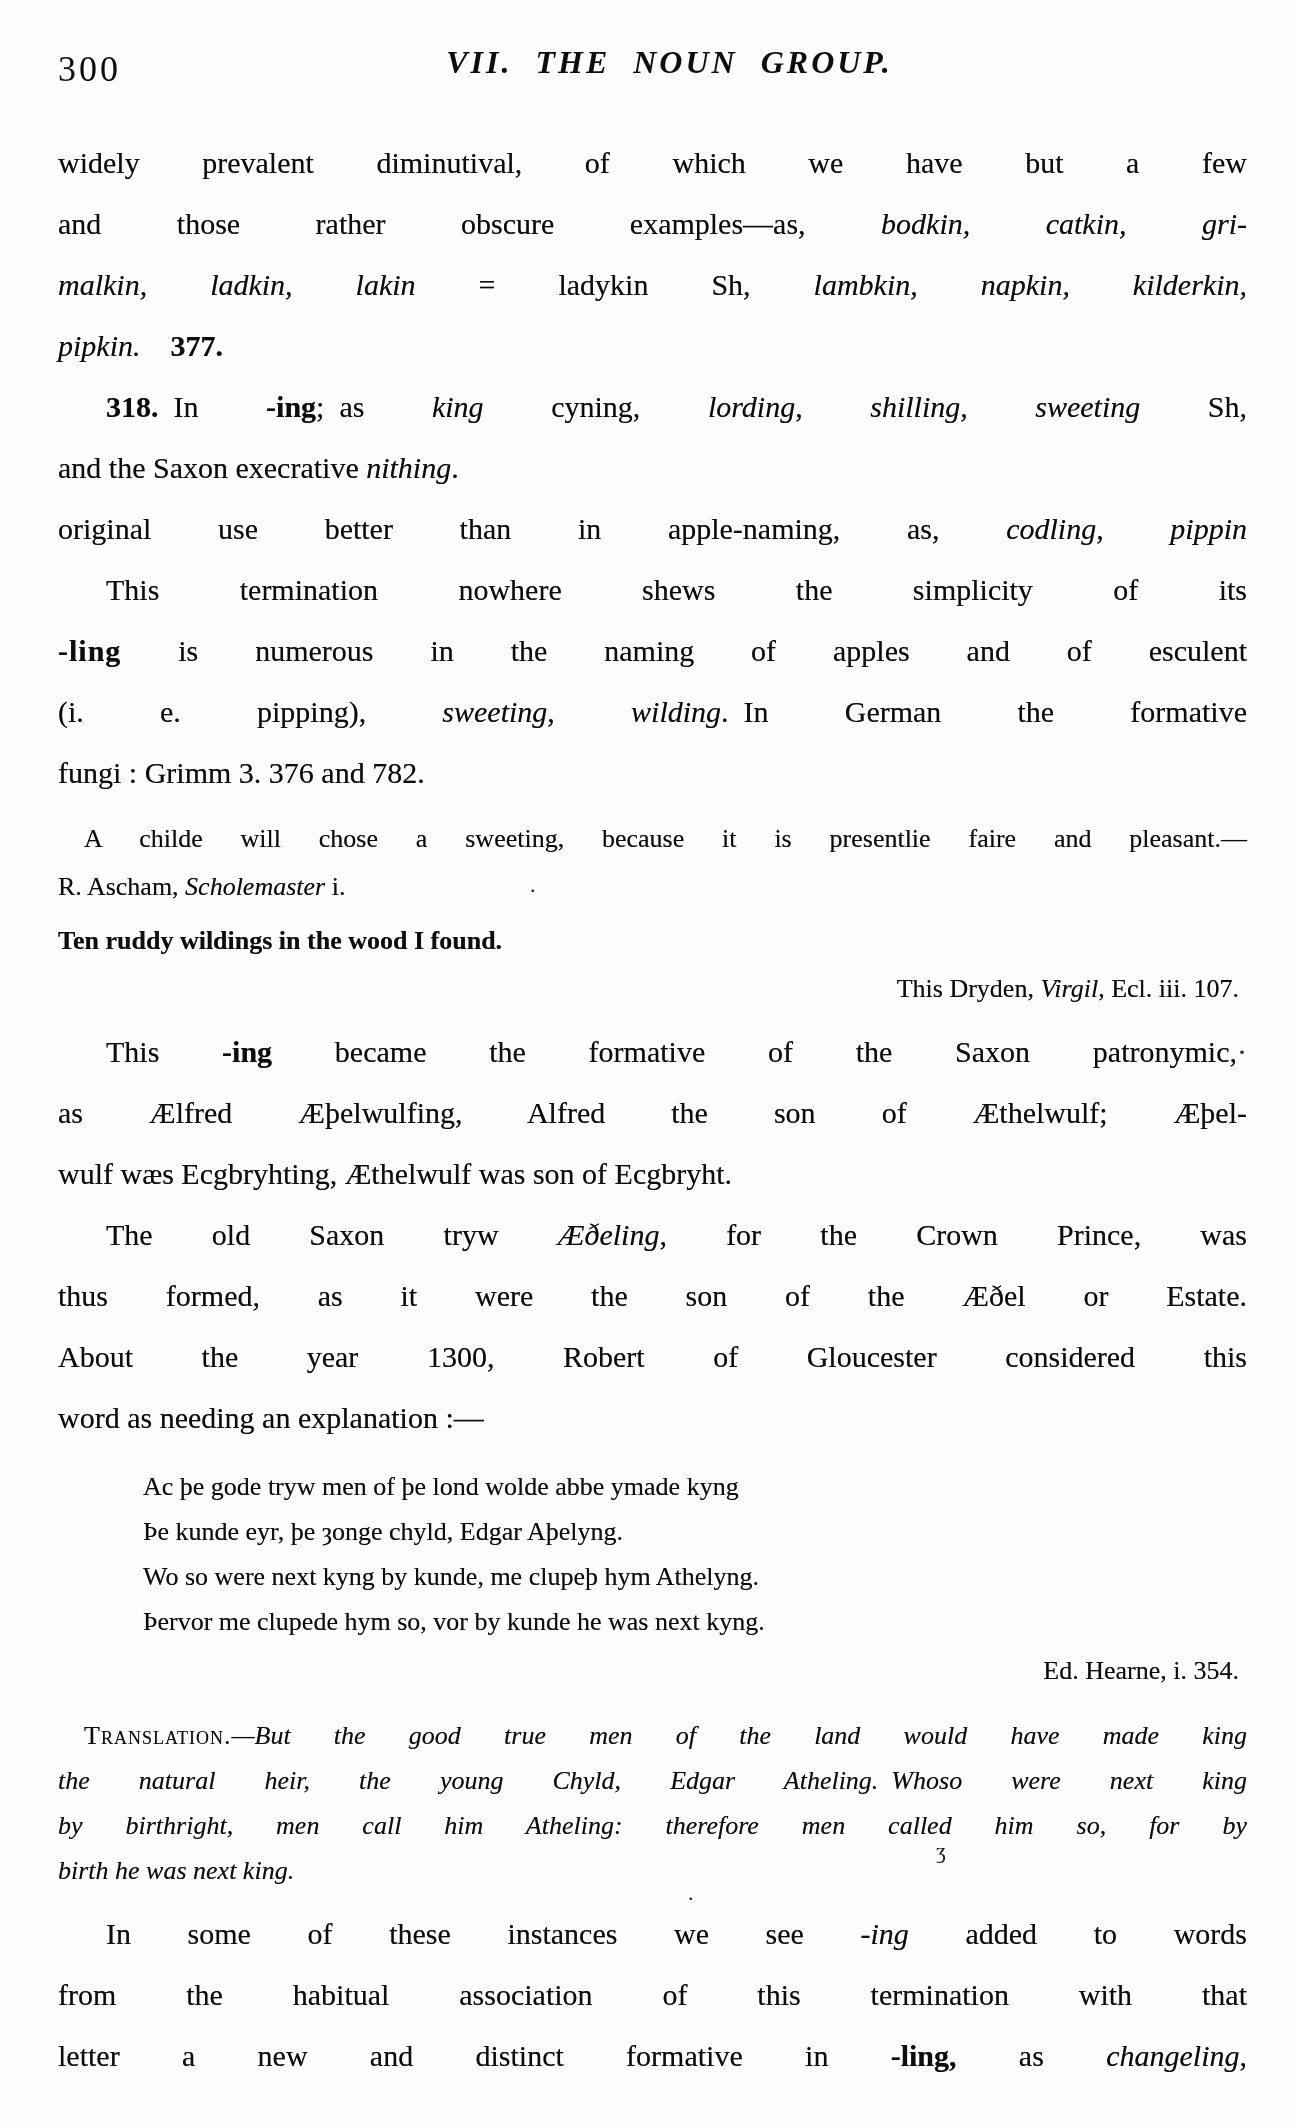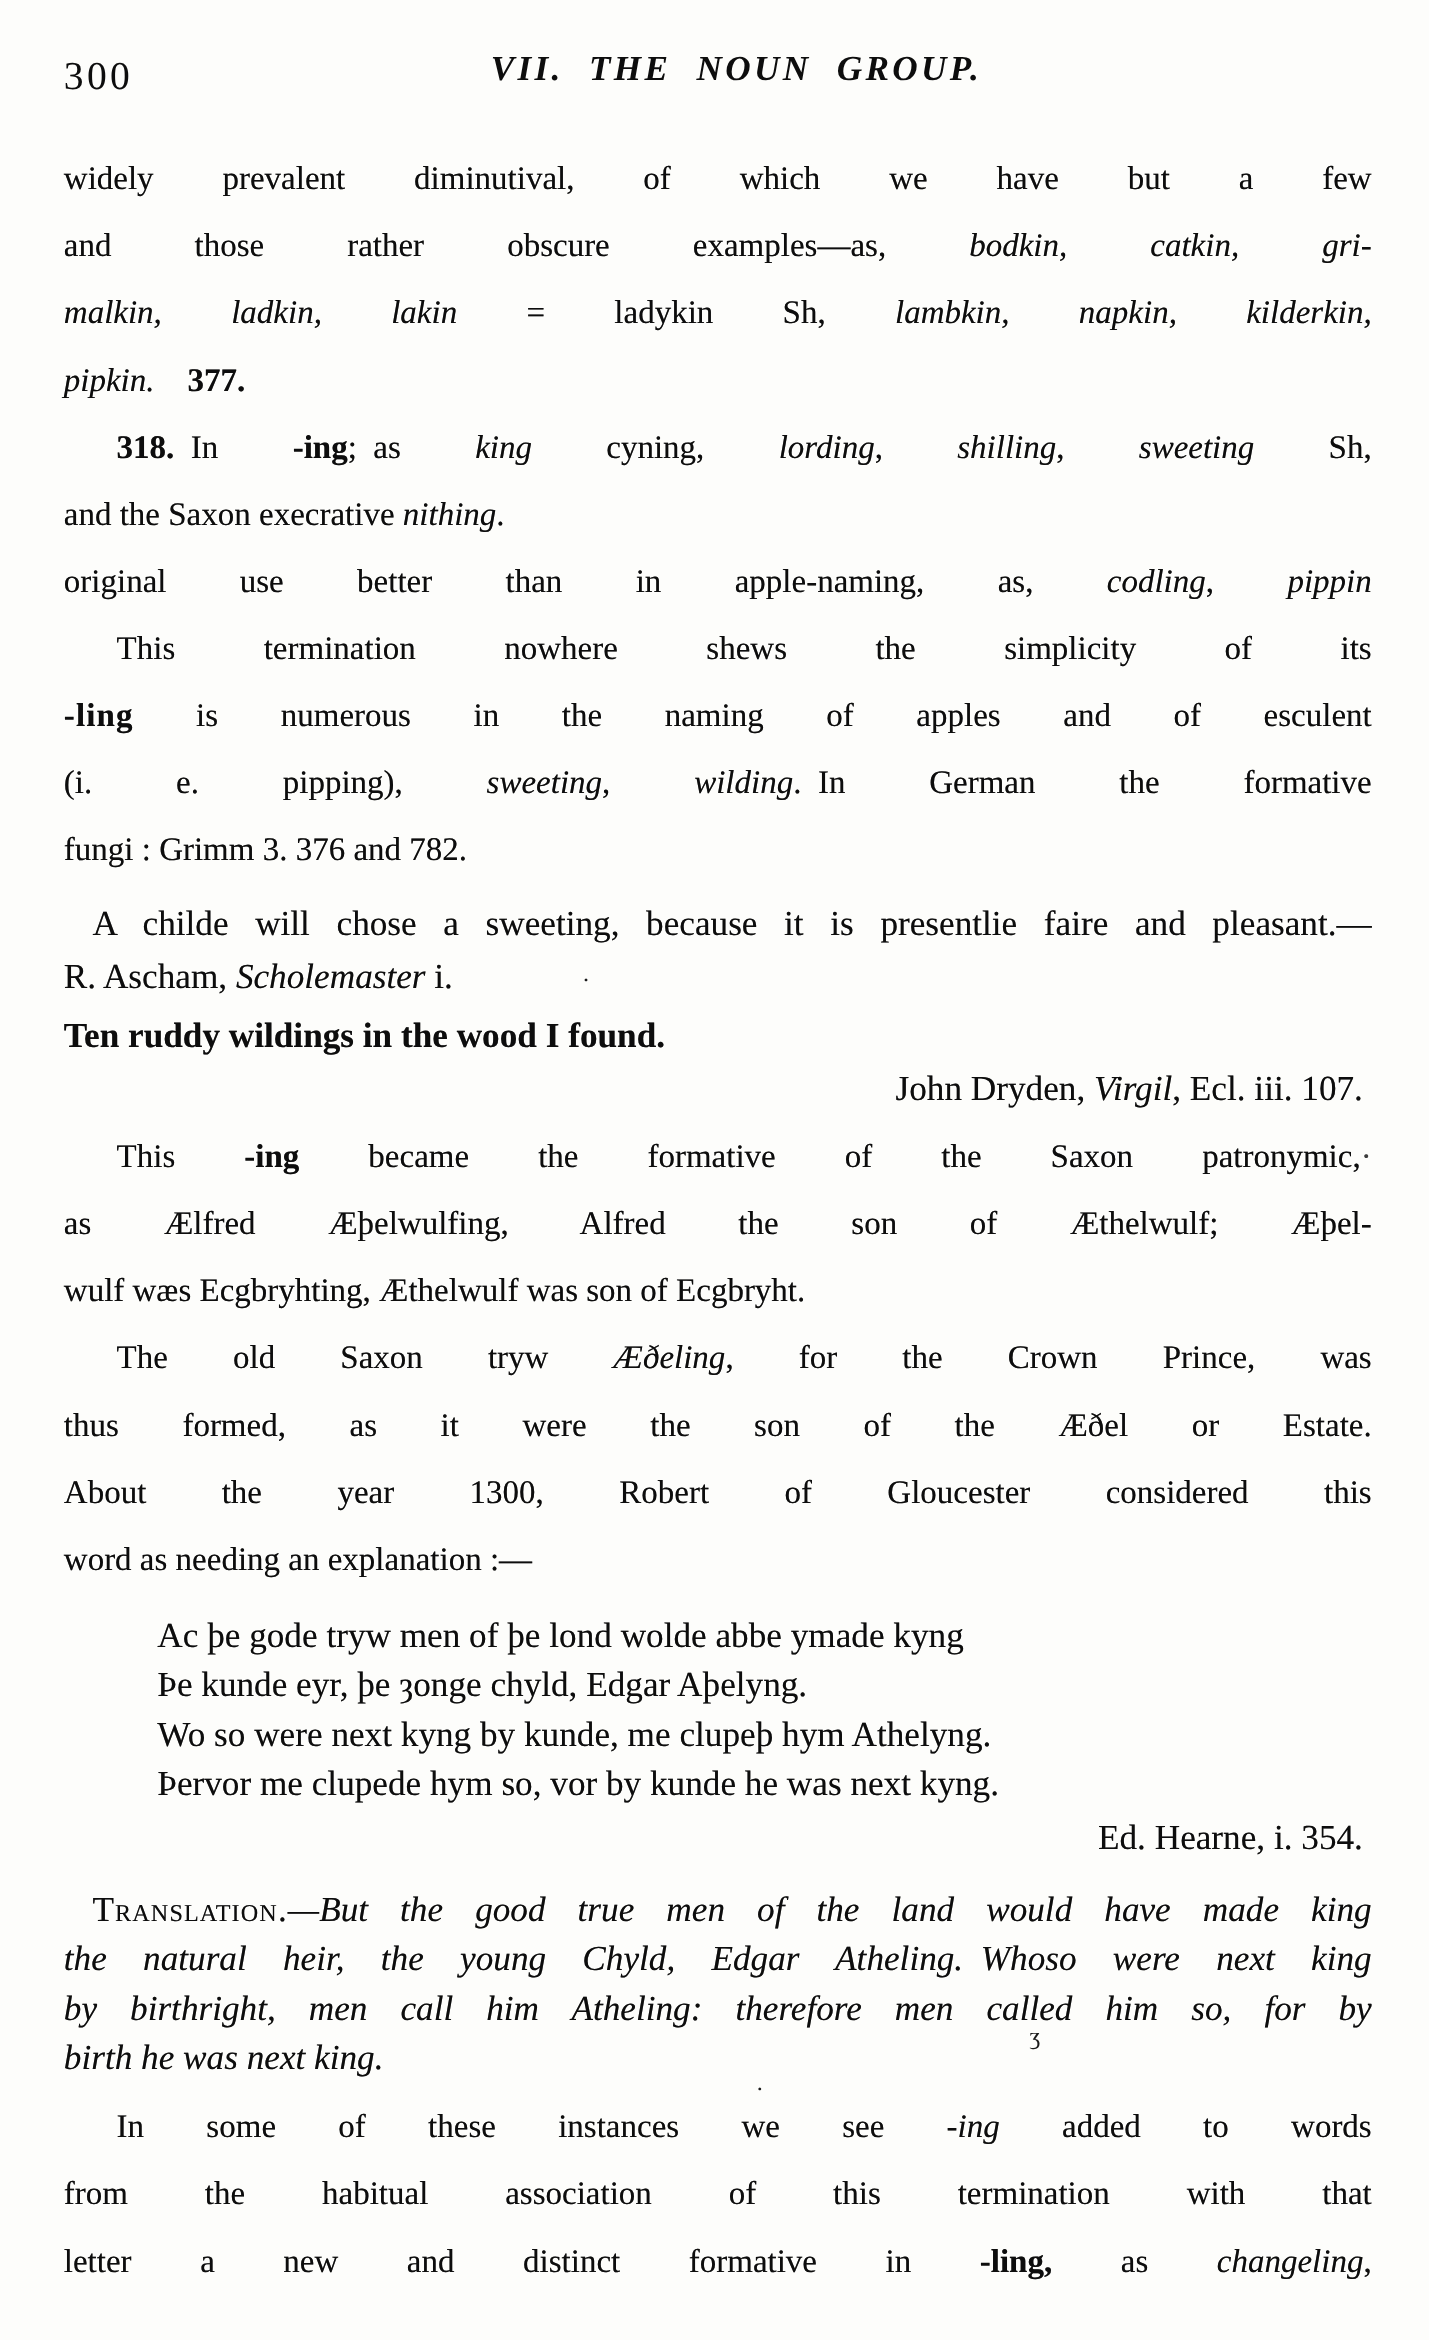--- a/index.html
+++ b/index.html
@@ -46,21 +46,21 @@
   .content {
     margin: 26px 52px 0 58px;
   }
   .para { text-align: left; }
   .body-text {
     font-size: 30px;
     line-height: 61px;
     text-shadow: 0 0 0.5px rgba(0,0,0,0.55);
   }
   .small-text {
-    font-size: 32px;
+    font-size: 26px;
     line-height: 45px;
     text-shadow: 0 0 0.4px rgba(0,0,0,0.5);
   }
   #sb1 { margin-top: 12px; }
   #sb1 .line { line-height: 48px; }
   #p4 { margin-top: 8px; }
   #verse { margin-top: 16px; margin-left: 85px; }
   #cite  { margin-top: 4px; }
   #trans { margin-top: 20px; }
   #p6 { margin-top: 10px; }
@@ -116,21 +116,21 @@
         <div class="line a-j ind"><span>This termination nowhere shews the simplicity of its</span></div>
         <div class="line a-j"><span class="s-fr">-ling</span><span> is numerous in the naming of apples and of esculent</span></div>
         <div class="line a-j"><span>(i. e. pipping), </span><span class="s-i">sweeting</span><span>, </span><span class="s-i">wilding</span><span>. In German the formative</span></div>
         <div class="line a-l"><span>fungi : Grimm 3. 376 and 782.</span></div>
       </section>
 
     <section class="para small-text" id="sb1">
         <div class="line a-j ind"><span>A childe will chose a sweeting, because it is presentlie faire and pleasant.—</span></div>
         <div class="line a-l"><span>R. Ascham, </span><span class="s-i">Scholemaster</span><span> i.</span></div>
         <div class="line a-c" style="margin-top: 6px;"><span>Ten ruddy wildings in the wood I found.</span></div>
-        <div class="line a-r" style="padding-right: 8px;"><span>John Dryden, </span><span class="s-i">Virgil</span><span>, Ecl. iii. 107.</span></div>
+        <div class="line a-r" style="padding-right: 8px;"><span>This Dryden, </span><span class="s-i">Virgil</span><span>, Ecl. iii. 107.</span></div>
       </section>
 
     <section class="para body-text" id="p4">
         <div class="line a-j ind"><span>This </span><span class="s-b">-ing</span><span> became the formative of the Saxon patronymic,</span><span class="s-fx">·</span></div>
         <div class="line a-j"><span>as Ælfred Æþelwulfing, Alfred the son of Æthelwulf; Æþel-</span></div>
         <div class="line a-l"><span>wulf wæs Ecgbryhting, Æthelwulf was son of Ecgbryht.</span></div>
       </section>
 
     <section class="para body-text" id="p5">
         <div class="line a-j ind"><span>The old Saxon tryw </span><span class="s-i">Æðeling</span><span>, for the Crown Prince, was</span></div>

